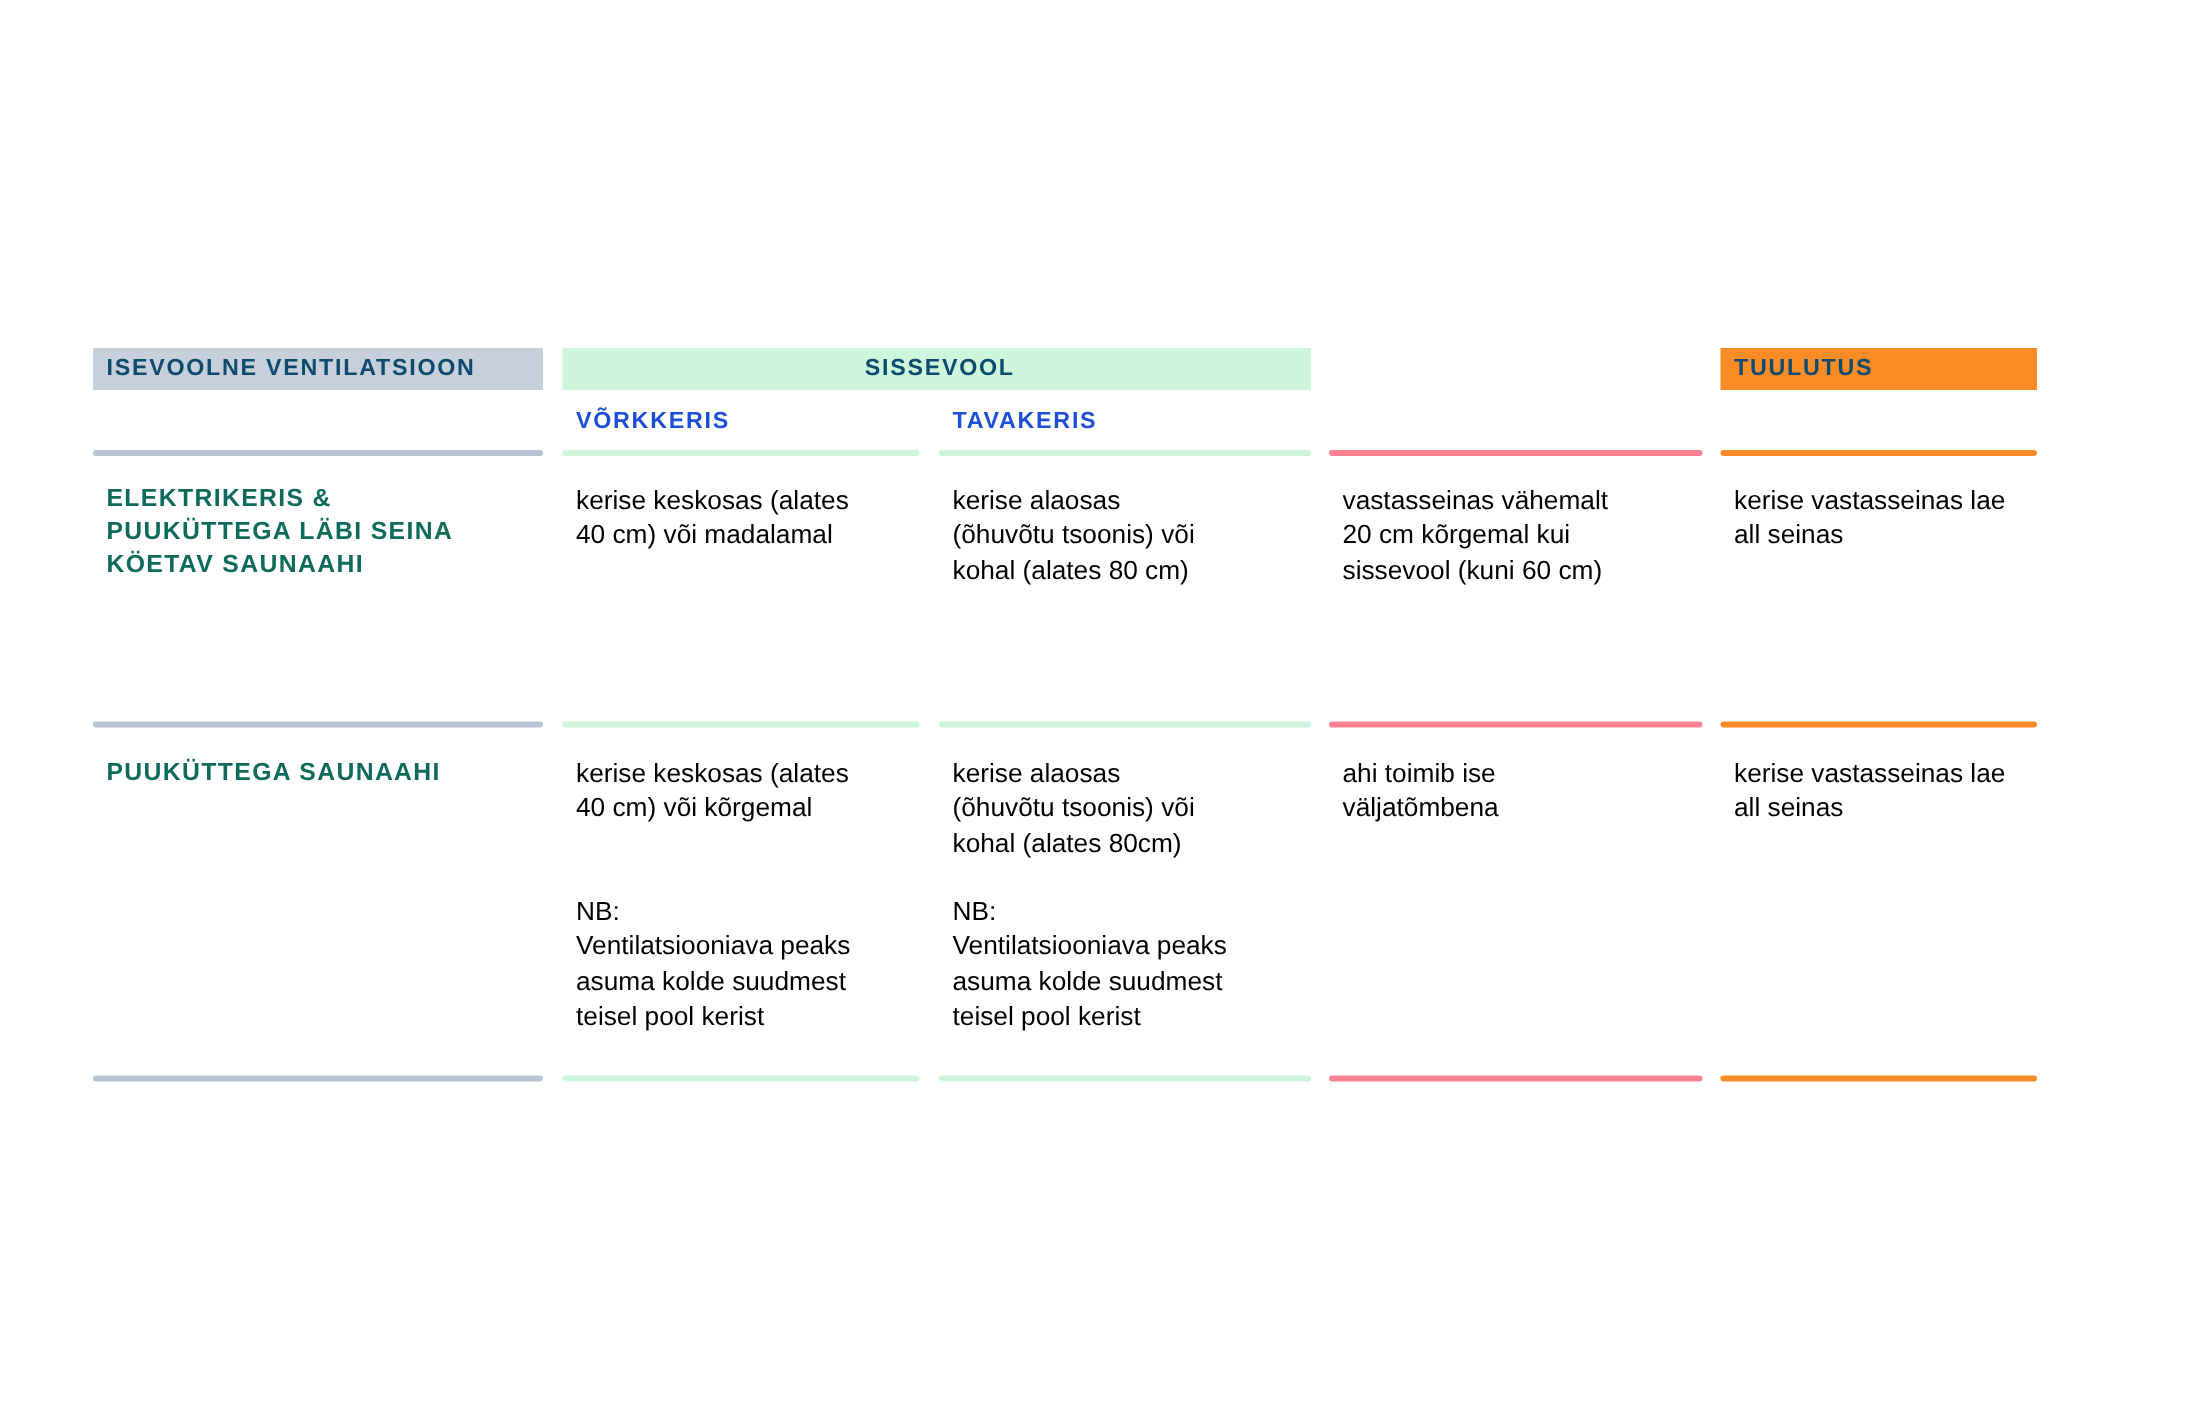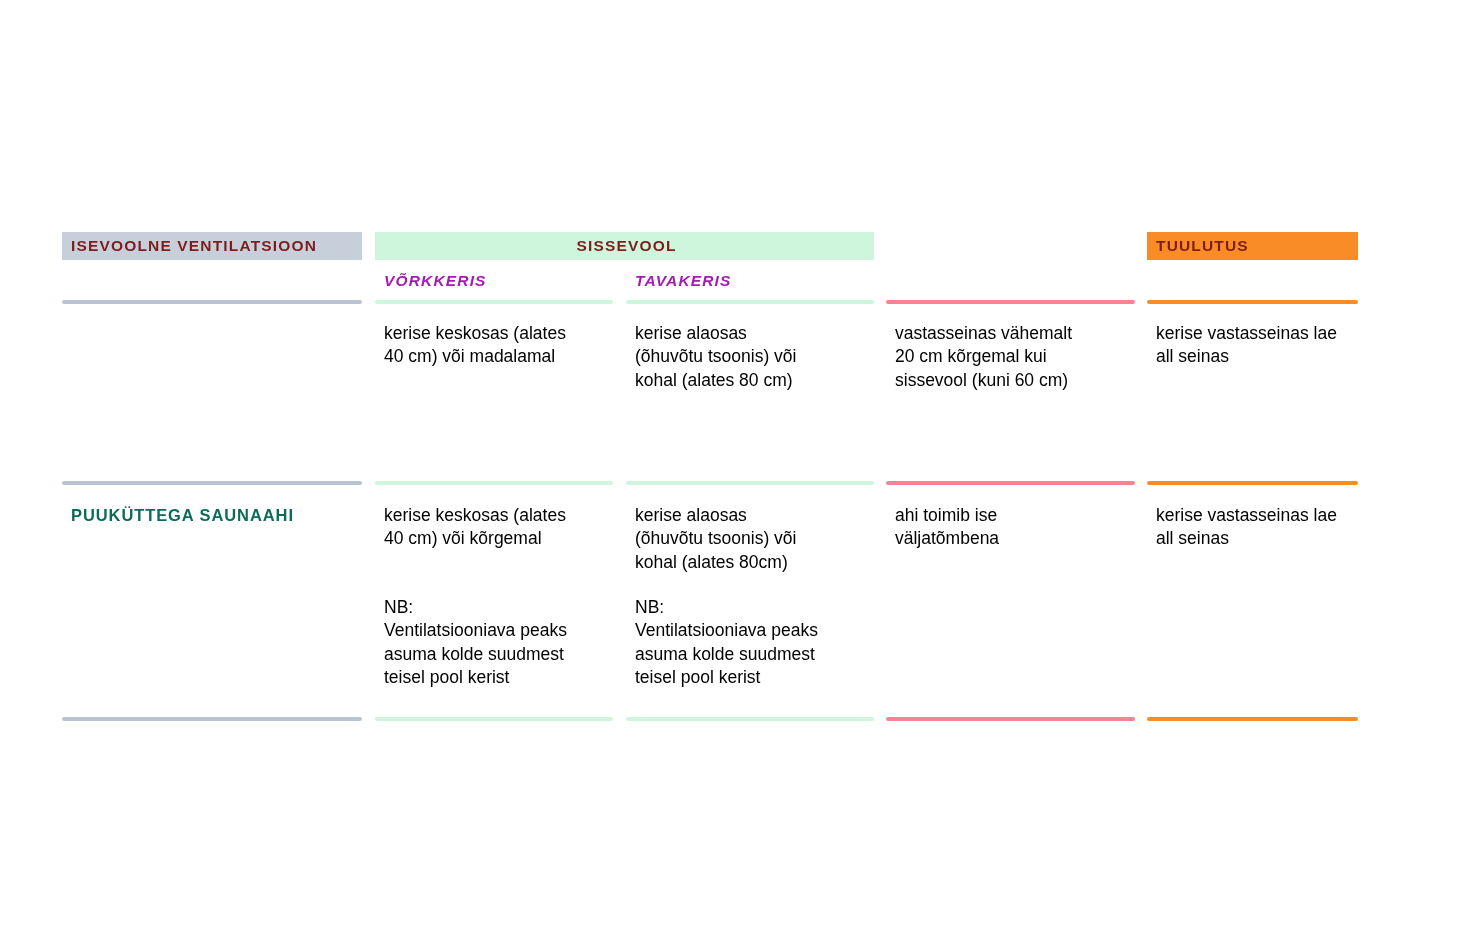--- a/index.html
+++ b/index.html
@@ -25,45 +25,44 @@
   
   .hdr-bar {
     position: absolute;
     top: 232px;
     height: 28px;
     display: flex;
     align-items: center;
     letter-spacing: 0.075em;
     font-size: 15.5px;
     font-weight: 700;
-    color: #7f1d1d;
+    color: #0c4a6e;
     white-space: nowrap;
   }
   .hdr-bar .pad { padding-left: 9px; }
   .hdr-bar.centered { justify-content: center; padding-left: 4px; }
 
   .bar-grey   { background: #c6cfda; }
   .bar-mint   { background: #cdf6dd; }
   .bar-pink   { background: #fb8293; }
   .bar-orange { background: #fa8c28; }
 
   
   .hdr-sissevool { left: 375px; width: 499px; }
 
   
   .subhdr {
     position: absolute;
     top: 272px;
     font-size: 15.5px;
     font-weight: 700;
     letter-spacing: 0.075em;
-    color: #a21caf;
+    color: #1d4ed8;
     white-space: nowrap;
     padding-left: 9px;
-    font-style: italic;
   }
 
   
   .rule { position: absolute; height: 4px; border-radius: 2px; }
   .rule-grey   { background: #b9c4d2; }
   .rule-mint   { background: #cdf6dd; }
   .rule-pink   { background: #fb8293; }
   .rule-orange { background: #fa8c28; }
 
   .rule-r1 { top: 300px; }
@@ -112,20 +111,23 @@
 
   <div class="subhdr col-1">VÕRKKERIS</div>
   <div class="subhdr col-2">TAVAKERIS</div>
 
   <div class="rule rule-grey   rule-r1 col-0"></div>
   <div class="rule rule-mint   rule-r1 col-1"></div>
   <div class="rule rule-mint   rule-r1 col-2"></div>
   <div class="rule rule-pink   rule-r1 col-3"></div>
   <div class="rule rule-orange rule-r1 col-4"></div>
 
+  <div class="cell strong pad col-0 row1-y">ELEKTRIKERIS &amp;
+PUUKÜTTEGA LÄBI SEINA
+KÖETAV SAUNAAHI</div>
   <div class="cell pad col-1 row1-y">kerise keskosas (alates
 40 cm) või madalamal</div>
   <div class="cell pad col-2 row1-y">kerise alaosas
 (õhuvõtu tsoonis) või
 kohal (alates 80 cm)</div>
   <div class="cell pad col-3 row1-y">vastasseinas vähemalt
 20 cm kõrgemal kui
 sissevool (kuni 60 cm)</div>
   <div class="cell pad col-4 row1-y">kerise vastasseinas lae
 all seinas</div>

